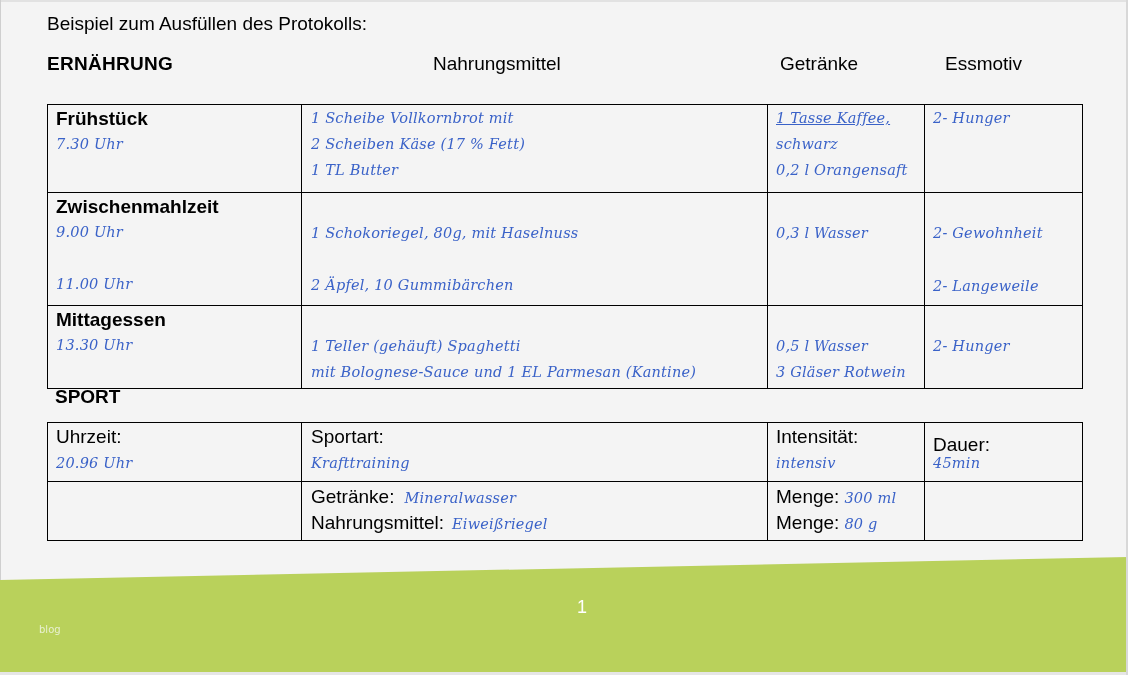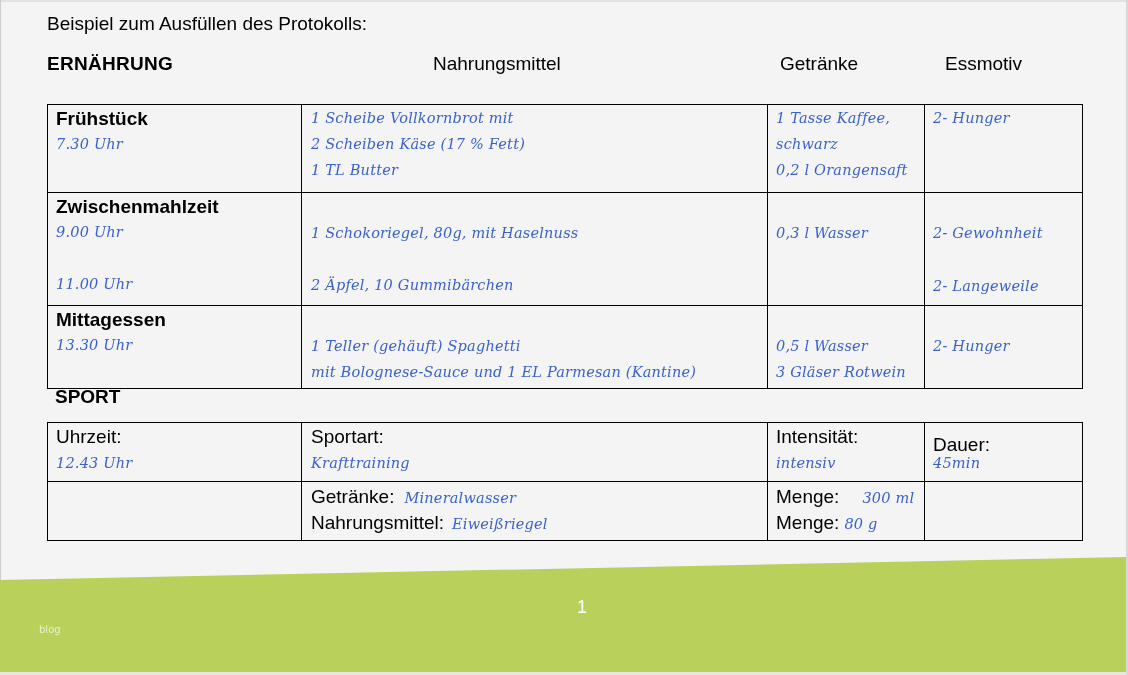--- a/index.html
+++ b/index.html
@@ -63,21 +63,21 @@
     <td>
       <span class="label" style="top:3px;">Frühstück</span>
       <span class="hand" style="left:8px; top:31px;font-style:italic;">7.30 Uhr</span>
     </td>
     <td>
       <span class="hand" style="left:9px; top:5px;">1 Scheibe Vollkornbrot mit</span>
       <span class="hand" style="left:9px; top:31px;">2 Scheiben Käse (17 % Fett)</span>
       <span class="hand" style="left:9px; top:57px;">1 TL Butter</span>
     </td>
     <td>
-      <span class="hand" style="left:8px; top:5px;">1 Tasse Kaffee,</span>
+      <span class="hand" style="left:8px; top:5px;text-decoration:underline;">1 Tasse Kaffee,</span>
       <span class="hand" style="left:8px; top:31px;">schwarz</span>
       <span class="hand" style="left:8px; top:57px;">0,2 l Orangensaft</span>
     </td>
     <td>
       <span class="hand" style="left:8px; top:5px;">2- Hunger</span>
     </td>
   </tr>
   <tr style="height:113px;">
     <td>
       <span class="label" style="top:3px;">Zwischenmahlzeit</span>
@@ -122,21 +122,21 @@
   <colgroup>
       <col style="width:254px">
       <col style="width:466px">
       <col style="width:157px">
       <col style="width:158px">
     </colgroup>
   <tbody>
       <tr style="height:59px;">
     <td>
       <span class="plain" style="left:8px; top:3px;">Uhrzeit:</span>
-      <span class="hand" style="left:8px; top:32px;">12.43 Uhr</span>
+      <span class="hand" style="left:8px; top:32px;">20.96 Uhr</span>
     </td>
     <td>
       <span class="plain" style="left:9px; top:3px;">Sportart:</span>
       <span class="hand" style="left:9px; top:32px;">Krafttraining</span>
     </td>
     <td>
       <span class="plain" style="left:8px; top:3px;">Intensität:</span>
       <span class="hand" style="left:8px; top:32px;">intensiv</span>
     </td>
     <td>
@@ -144,21 +144,21 @@
       <span class="hand" style="left:8px; top:32px;">45min</span>
     </td>
   </tr>
   <tr style="height:59px;">
     <td></td>
     <td>
       <span class="plain" style="left:9px; top:4px;"><span>Getränke:</span><span class="hand" style="margin-left:10px;">Mineralwasser</span></span>
       <span class="plain" style="left:9px; top:30px;"><span>Nahrungsmittel:</span><span class="hand" style="margin-left:8px;">Eiweißriegel</span></span>
     </td>
     <td>
-      <span class="plain" style="left:8px; top:4px;"><span>Menge:</span><span class="hand" style="margin-left:23px;">300 ml</span></span>
+      <span class="plain" style="left:8px; top:4px;"><span>Menge:</span><span class="hand" style="margin-left:5px;">300 ml</span></span>
       <span class="plain" style="left:8px; top:30px;"><span>Menge:</span><span class="hand" style="margin-left:5px;">80 g</span></span>
     </td>
     <td></td>
   </tr>
 </tbody>
   </table>
 
 <div class="footer">
   <svg width="1128" height="675">
     <polygon points="0,580 1128,557 1128,675 0,675" fill="#b9d15b"></polygon>

